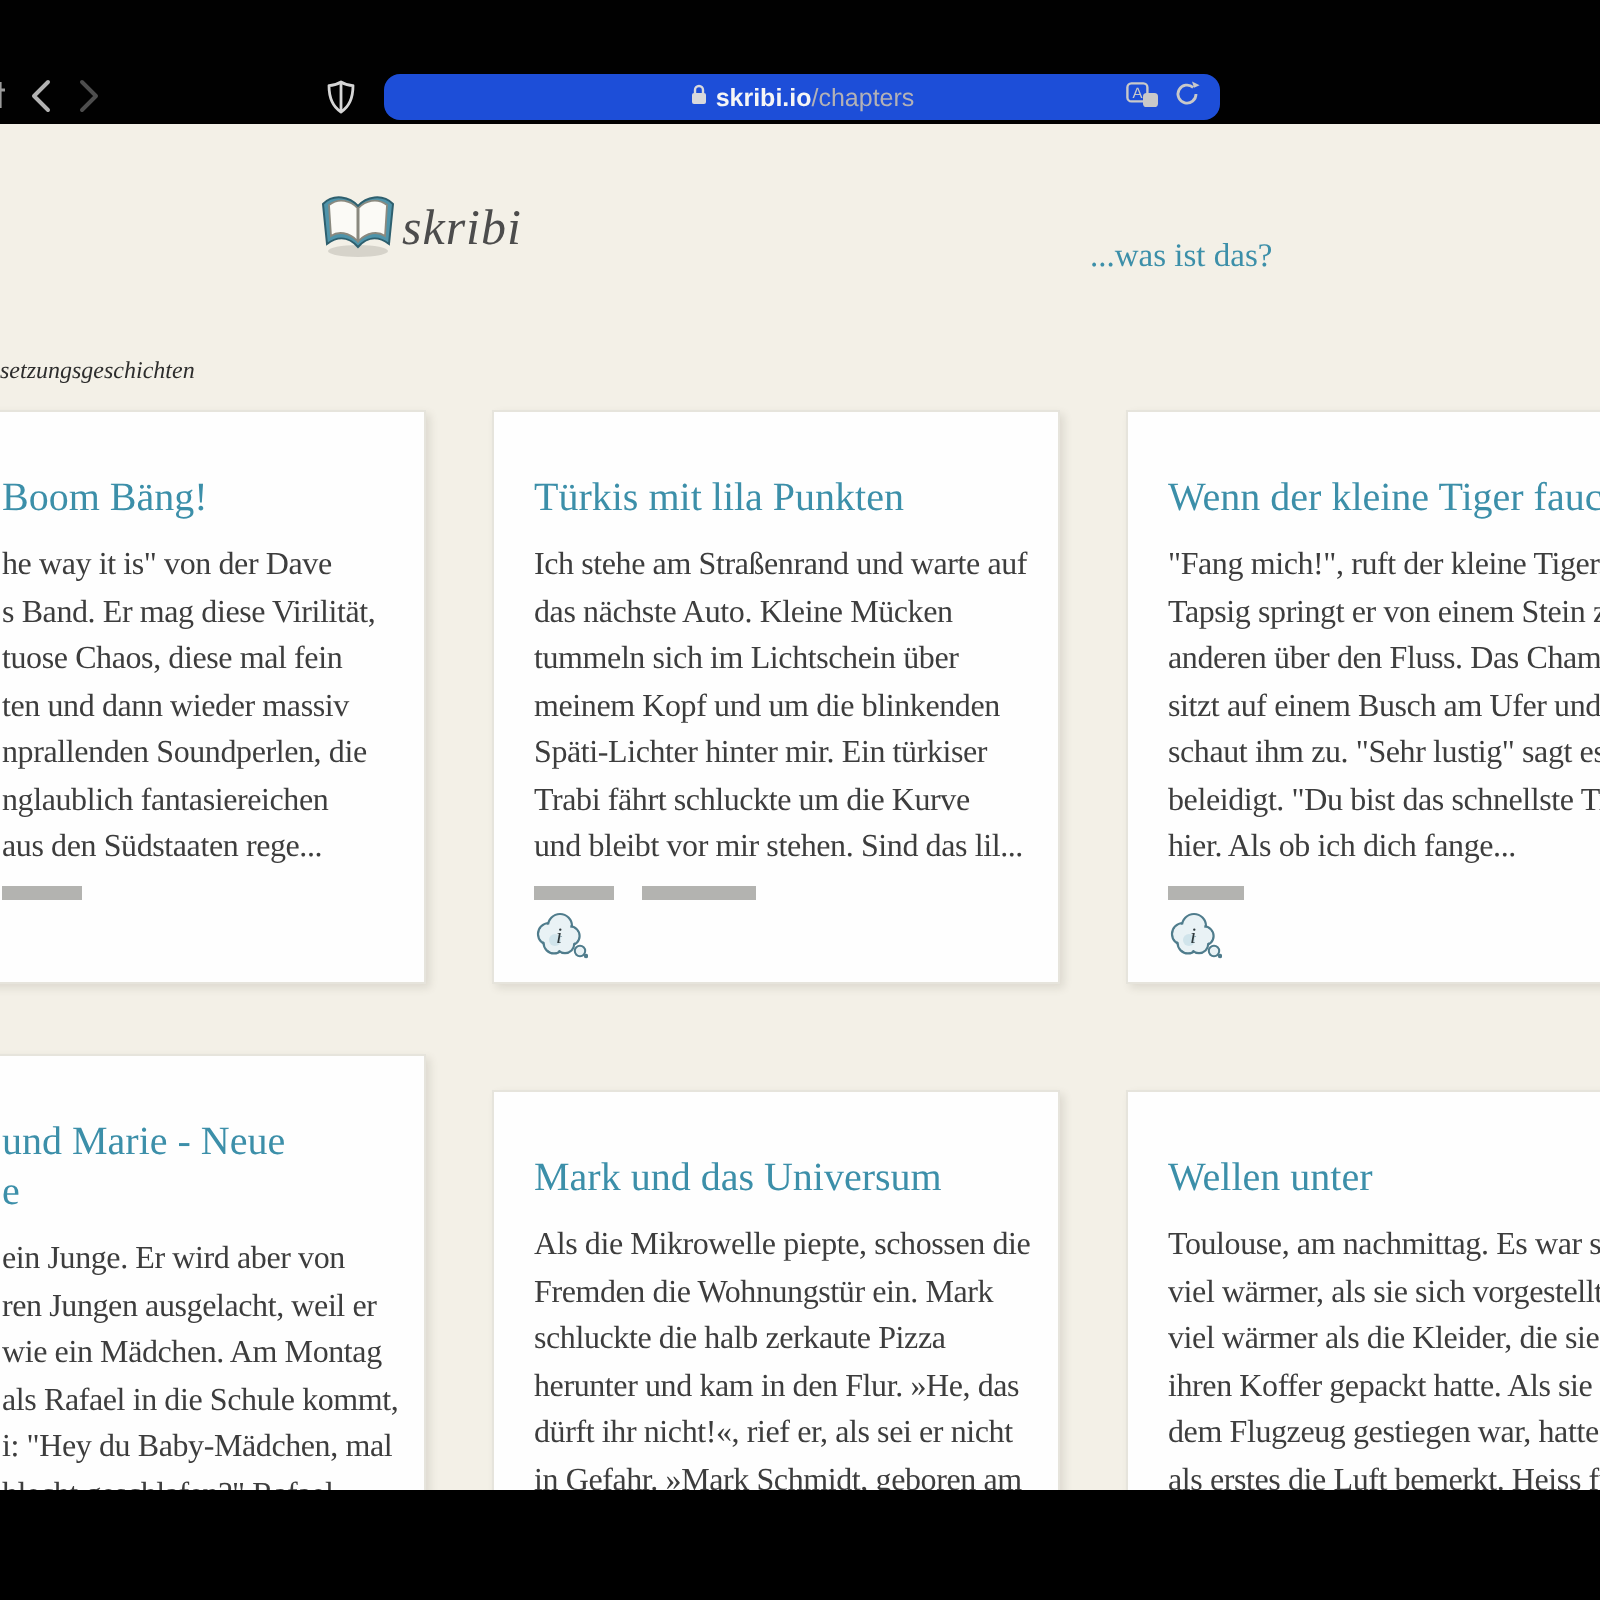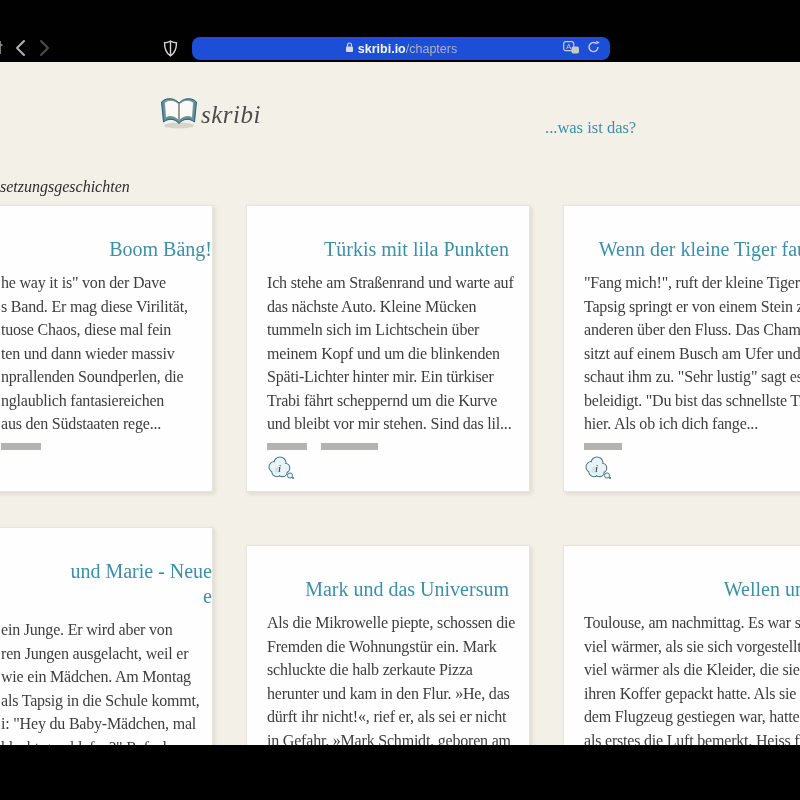--- a/index.html
+++ b/index.html
@@ -27,31 +27,31 @@
   .url-right{position:absolute;right:10px;top:0;height:23px;display:flex;align-items:center;gap:7px;}
 
   
   .page{position:absolute;top:62px;left:0;width:800px;height:683px;background:var(--page-bg);overflow:hidden;}
 
   .site-header{position:absolute;top:30px;left:0;width:800px;height:50px;}
   .logo{position:absolute;left:159px;top:2px;display:flex;align-items:flex-start;cursor:pointer;}
   .logo-text{font-size:25px;color:#4c4c4c;letter-spacing:.5px;margin-left:2px;margin-top:7px;font-style:italic;}
   .nav-link{position:absolute;left:545px;top:26px;color:var(--accent);font-size:16.5px;text-decoration:none;cursor:pointer;}
 
-  .section-heading{position:absolute;left:0;top:116px;font-style:italic;font-size:16px;color:#2d2d2d;white-space:nowrap;}
+  .section-heading{position:absolute;left:0;top:116px;font-style:italic;font-size:12px;color:#2d2d2d;white-space:nowrap;}
 
   
   .card{position:absolute;width:284px;background:#fefefe;border:1px solid #e6e4dc;
     box-shadow:2px 2px 4px rgba(90,85,70,.14);}
   .col0{left:-71px;} .col1{left:246px;} .col2{left:563px;}
   .row0{top:143px;height:287px;} .row1{top:483px;height:330px;}
   .col0.row1{top:465px;}
   .card-inner{padding:31px 20px 0 20px;}
   .col0 .card-inner{padding-left:71px;padding-right:0;}
-  .card-title{color:var(--accent);font-size:20px;font-weight:normal;line-height:25px;margin-bottom:9px;white-space:nowrap;text-align:right;}
+  .card-title{color:var(--accent);font-size:20px;font-weight:normal;line-height:25px;margin-bottom:9px;white-space:nowrap;}
   .bline{font-size:16px;line-height:23.5px;color:var(--body-text);white-space:nowrap;letter-spacing:-.2px;}
   .card-bars{margin-top:7px;height:7px;display:flex;gap:14px;}
   .bar{display:inline-block;height:7px;background:var(--bar-gray);}
   .info-icon{display:inline-block;margin-top:6px;cursor:pointer;}
 </style>
 </head>
 <body>
 
 <div class="toolbar">
   <span class="tb-item frag">
@@ -142,21 +142,21 @@
 
   <article class="card col1 row0">
     <div class="card-inner">
       <h2 class="card-title">Türkis mit lila Punkten</h2>
       <div class="card-body">
             <div class="bline">Ich stehe am Straßenrand und warte auf</div>
             <div class="bline">das nächste Auto. Kleine Mücken</div>
             <div class="bline">tummeln sich im Lichtschein über</div>
             <div class="bline">meinem Kopf und um die blinkenden</div>
             <div class="bline">Späti-Lichter hinter mir. Ein türkiser</div>
-            <div class="bline">Trabi fährt scheppernd um die Kurve</div>
+            <div class="bline">Trabi fährt schluckte um die Kurve</div>
             <div class="bline">und bleibt vor mir stehen. Sind das lil...</div>
           </div>
       <div class="card-bars">
             <span class="bar" style="width: 40px;"></span>
             <span class="bar" style="width: 57px;"></span>
           </div>
       <span class="info-icon">
         <svg width="27" height="25" viewBox="0 0 27 25">
           <g stroke="#4f7c8c" stroke-width="1.1" fill="#e9f2f5">
             <circle cx="7.5" cy="11" r="5.5"></circle>
@@ -221,21 +221,21 @@
     </div>
   </article>
 
   <article class="card col0 row1">
     <div class="card-inner">
       <h2 class="card-title">und Marie - Neue<br>e</h2>
       <div class="card-body">
             <div class="bline">ein Junge. Er wird aber von</div>
             <div class="bline">ren Jungen ausgelacht, weil er</div>
             <div class="bline">wie ein Mädchen. Am Montag</div>
-            <div class="bline">als Tapsig in die Schule kommt,</div>
+            <div class="bline">als Rafael in die Schule kommt,</div>
             <div class="bline">i: "Hey du Baby-Mädchen, mal</div>
             <div class="bline">hlecht geschlafen?" Rafael</div>
           </div>
 
     </div>
   </article>
 
   <article class="card col1 row1">
     <div class="card-inner">
       <h2 class="card-title">Mark und das Universum</h2>

